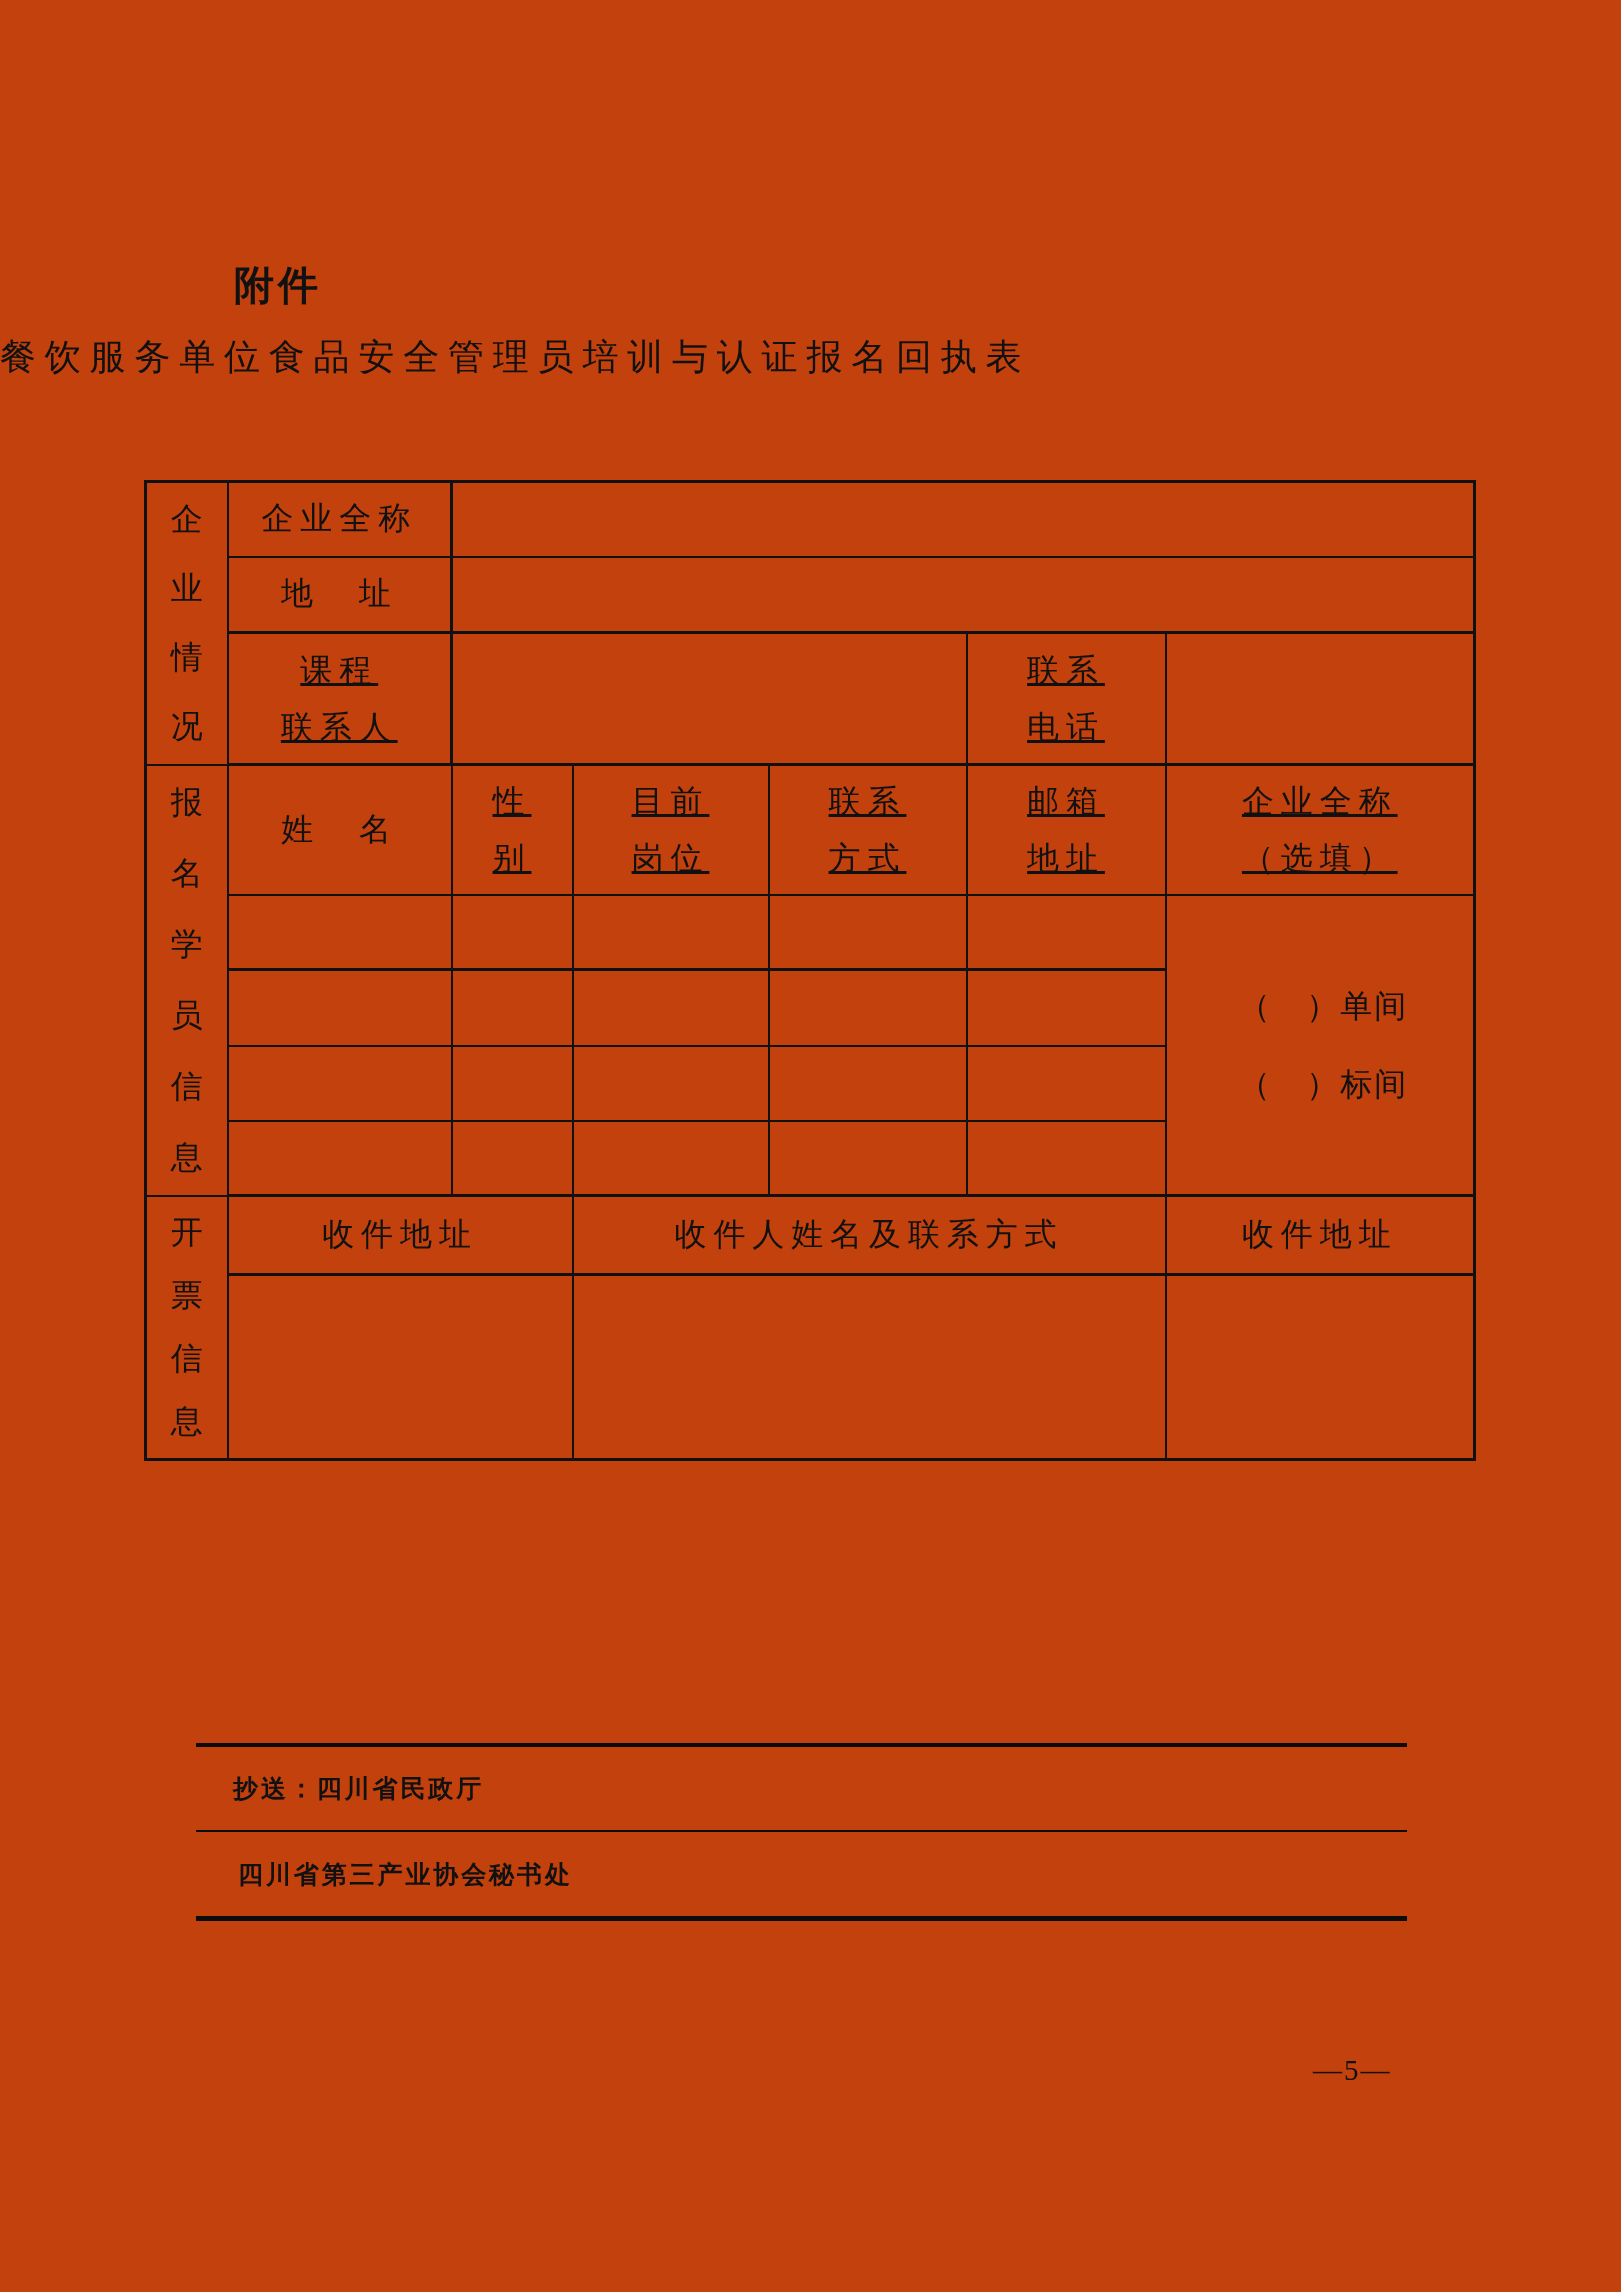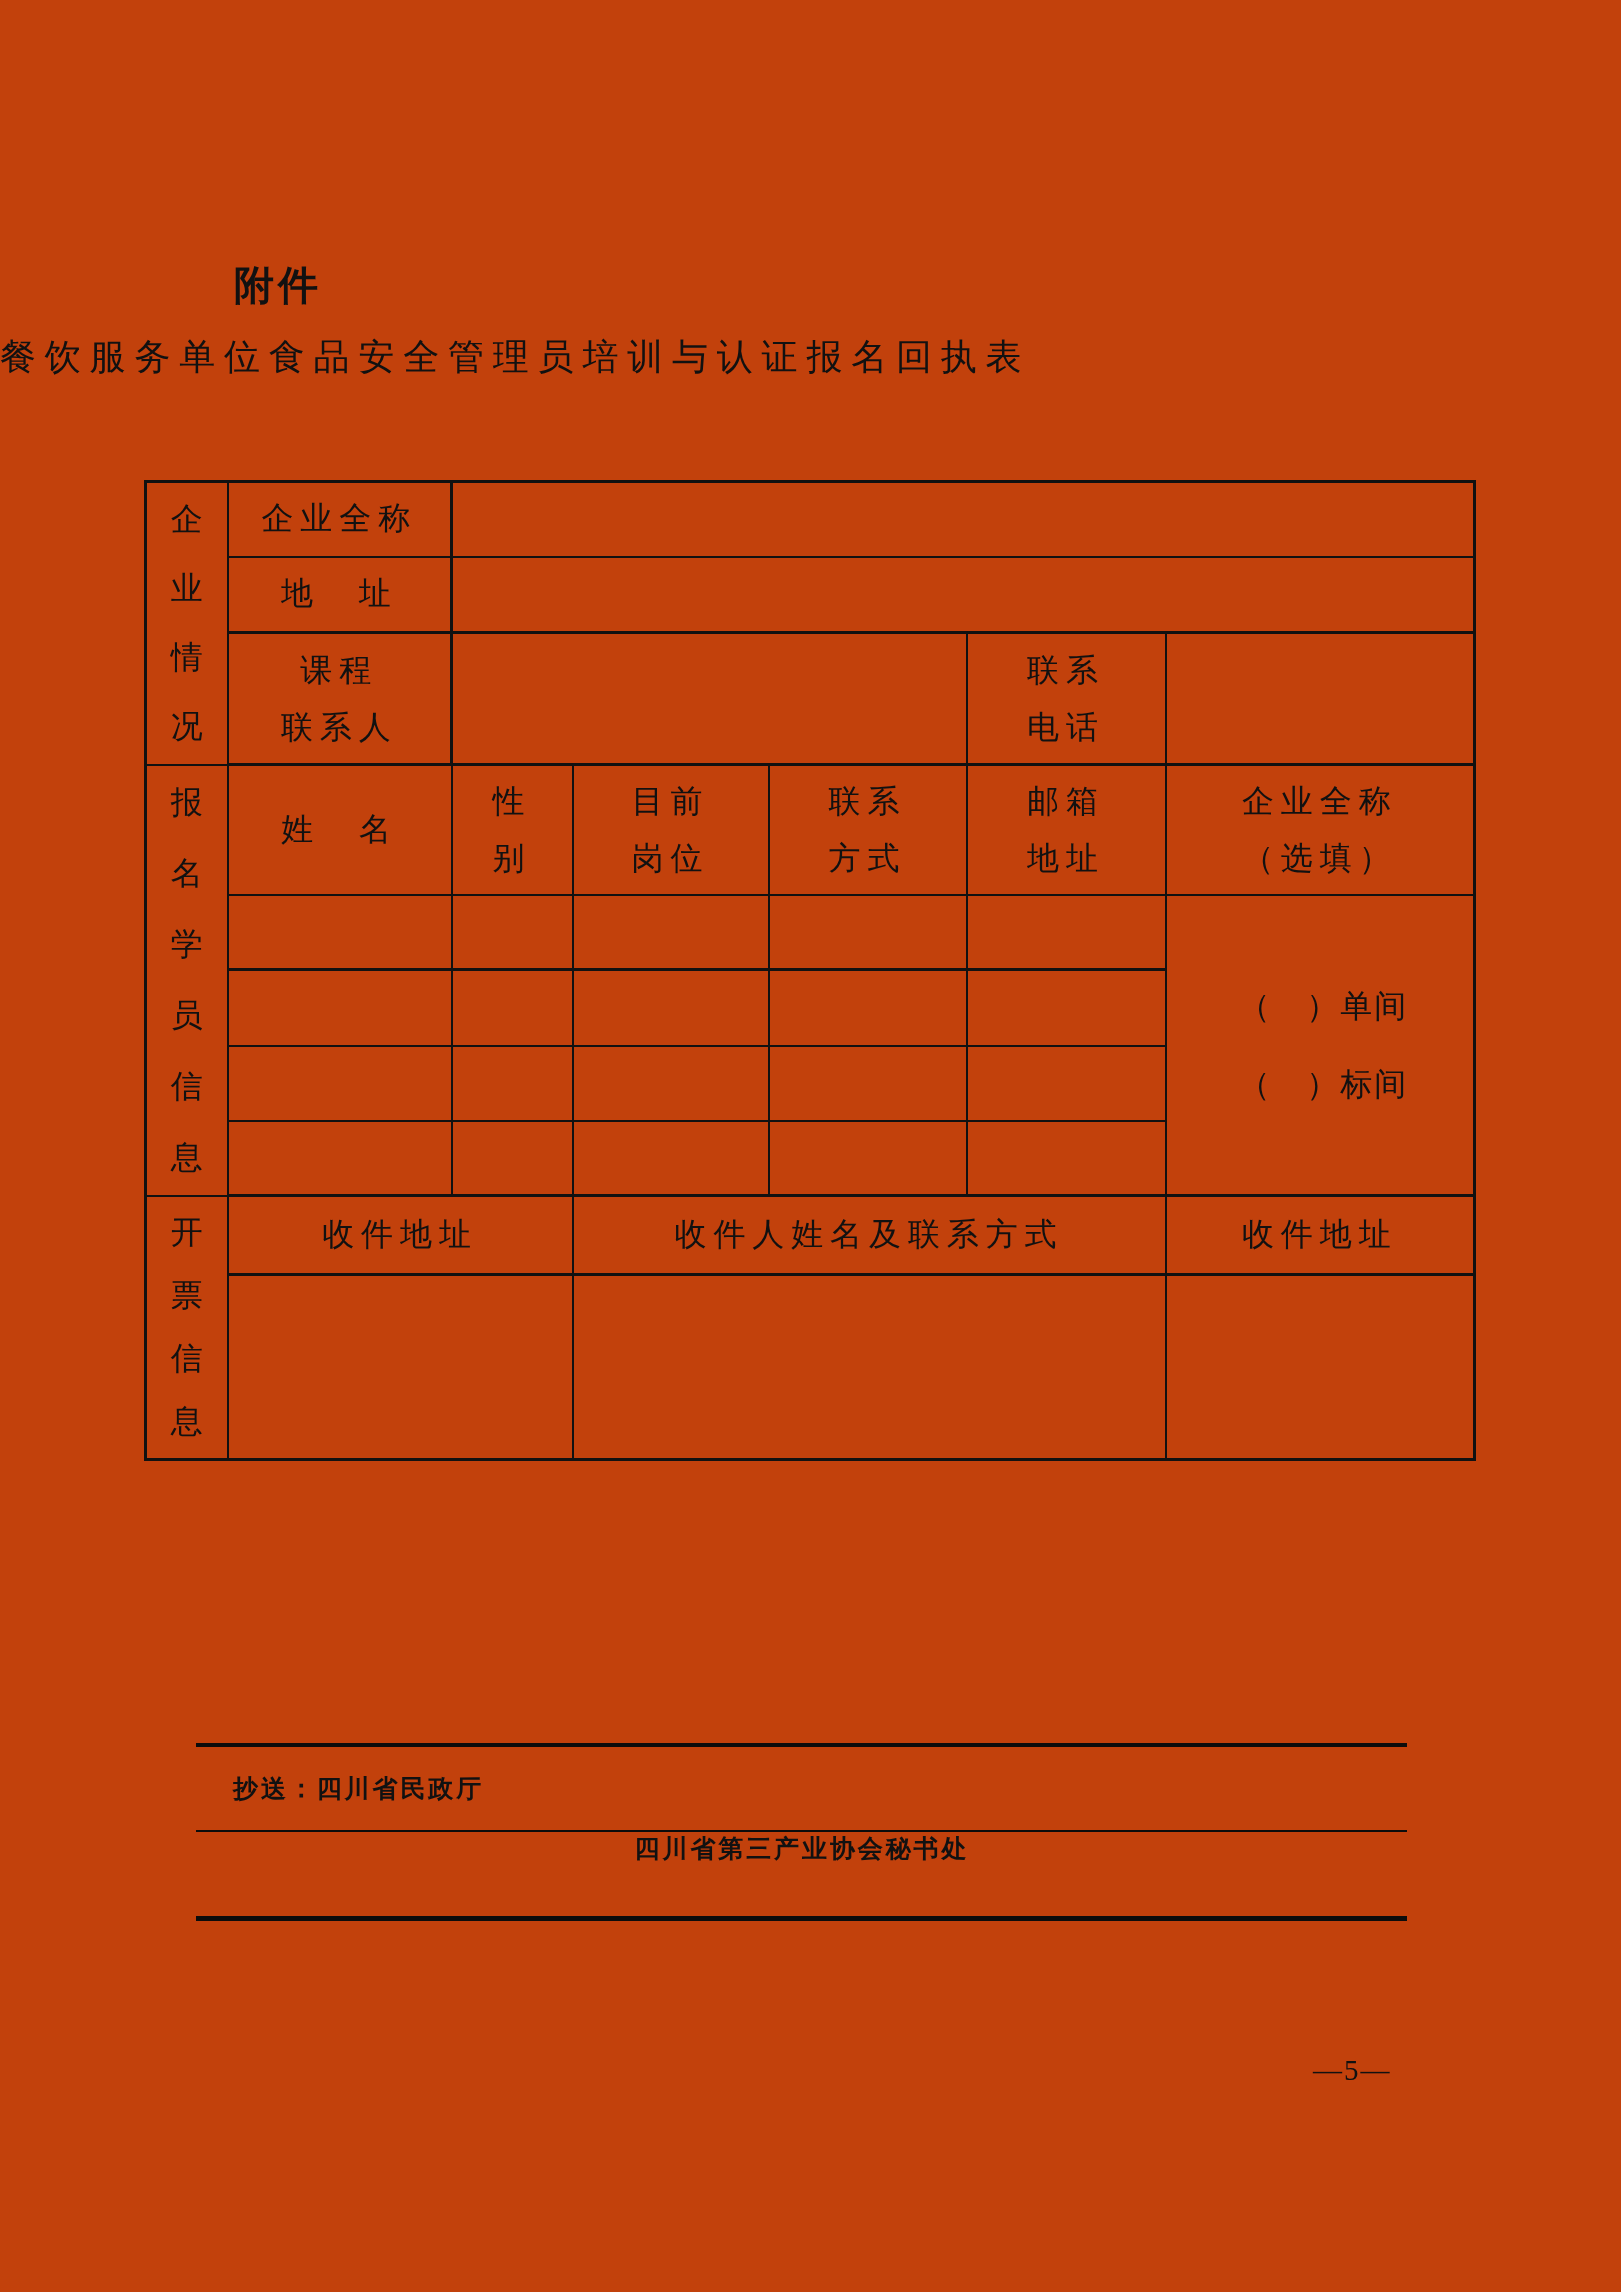--- a/index.html
+++ b/index.html
@@ -31,39 +31,39 @@
   }
   #form-table td{
     border:2px solid #111;
     text-align:center;vertical-align:middle;
     font-size:32px;letter-spacing:6.9px;
     padding:0;color:#111;
   }
   #form-table{border:3.9px solid #111;}
   #form-table td.hb{border-bottom-width:3.9px;}  
   #form-table td.vb{border-right-width:3.9px;}   
-  #form-table td.ml{white-space:pre-line;line-height:57px;} 
+  #form-table td.ml{white-space:pre-line;line-height:57px;text-decoration:underline;} 
   #form-table td.vert{white-space:pre-line;letter-spacing:0;}
   #form-table td.v4a{line-height:69px;}
   #form-table td.v6{line-height:71px;}
   #form-table td.v4b{line-height:63px;}
   #form-table td.opts{white-space:pre-line;line-height:78px;letter-spacing:2px;padding-left:7px;}
   
   #footer{
     position:absolute;left:196px;top:1743px;width:1211px;
     border-top:4.9px solid #0c0c0c;
     border-bottom:5.9px solid #0c0c0c;
   }
   .f-row{
     display:flex;align-items:center;
     font-size:25px;letter-spacing:2.9px;font-weight:bold;
   }
   #cc-row{height:83px;padding-left:37px;}
   #f-divider{border-top:2.9px solid #0c0c0c;}
-  #issue-row{height:84px;justify-content:space-between;padding:0 41px 0 42px;flex-direction:column;}
+  #issue-row{height:84px;justify-content:space-between;padding:0 41px 0 42px;}
   
   #page-num{
     position:absolute;left:1313px;top:2054px;
     font-size:29px;letter-spacing:2px;
   }
 </style>
 </head>
 <body>
 
 <div id="page">

